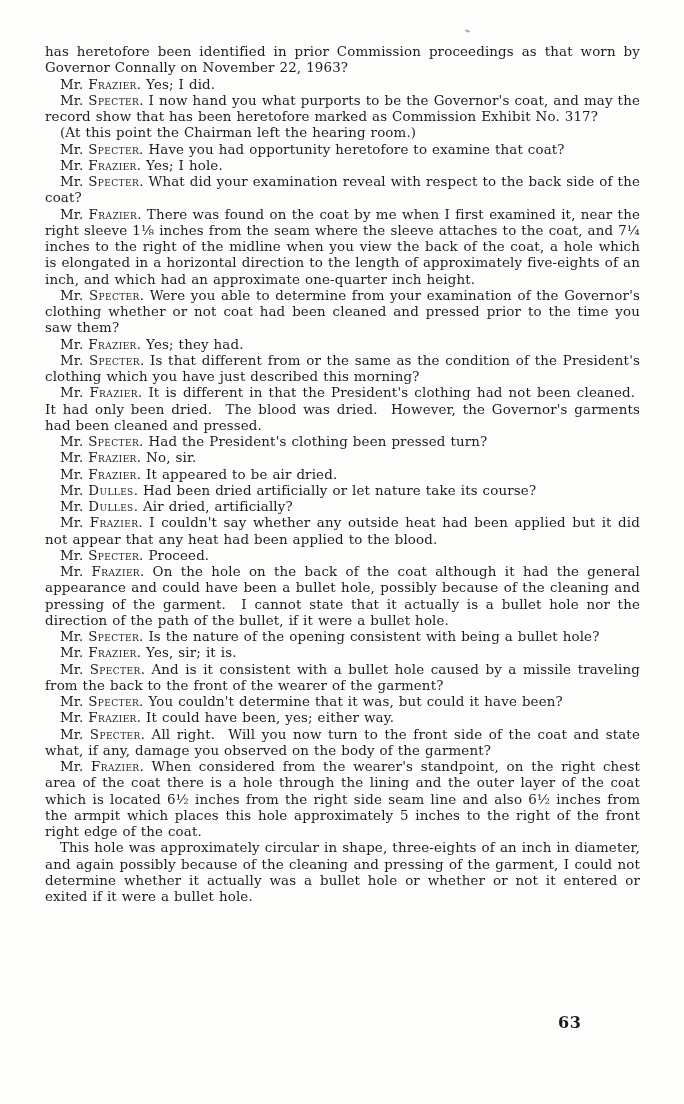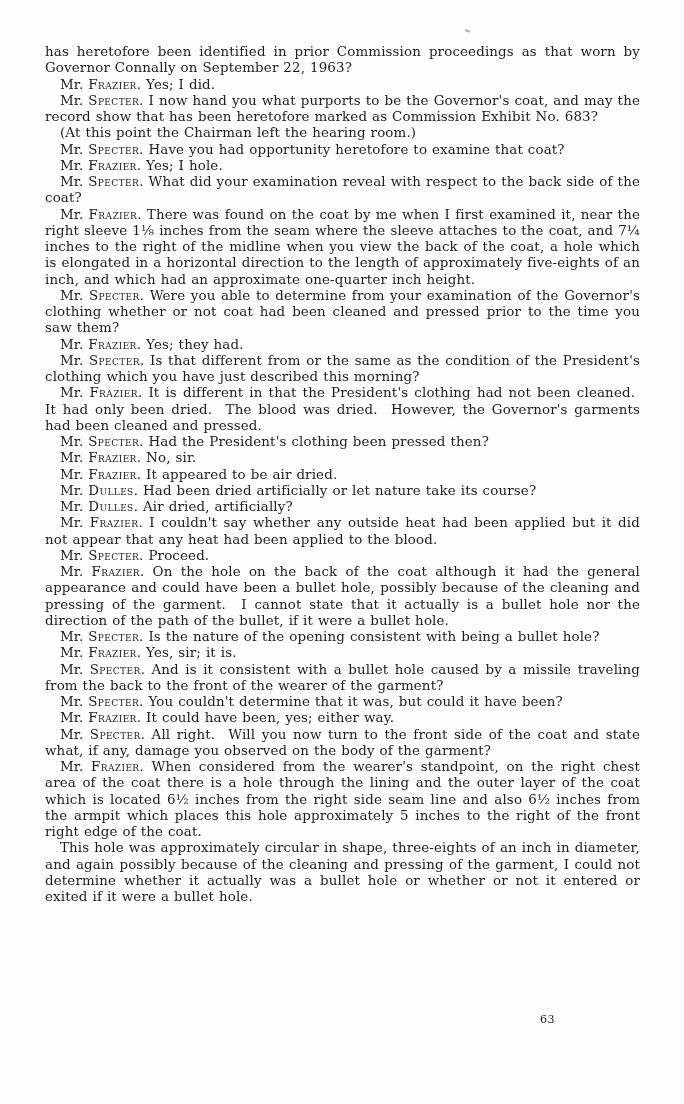--- a/index.html
+++ b/index.html
@@ -37,24 +37,24 @@
   }
   .transcript p.indent {
     text-indent: 15px;
   }
   .sc {
     font-variant: small-caps;
     letter-spacing: 0.4px;
   }
   .page-number {
     position: absolute;
-    left: 540px;
+    left: 558px;
     top: 1013px;
-    font-size: 11px;
-    font-weight: 400;
+    font-size: 16px;
+    font-weight: 700;
     color: #1c1c1c;
     letter-spacing: 0.5px;
   }
   .scan-speck {
     position: absolute;
     left: 465px;
     top: 30px;
     width: 5px;
     height: 2px;
     background: #8a8a8a;
@@ -62,33 +62,33 @@
     border-radius: 1px;
     opacity: 0.7;
   }
 </style>
 </head>
 <body>
 
 <div class="page">
   <span class="scan-speck"></span>
   <div class="transcript">
-      <p><span class="seg">has heretofore been identified in prior Commission proceedings as that worn by Governor Connally on September 22, 1963?</span></p>
+      <p><span class="seg">has heretofore been identified in prior Commission proceedings as that worn by Governor Connally on November 22, 1963?</span></p>
       <p class="indent"><span class="seg">Mr. </span><span class="sc">Frazier</span><span class="seg">. Yes; I did.</span></p>
-      <p class="indent"><span class="seg">Mr. </span><span class="sc">Specter</span><span class="seg">. I now hand you what purports to be the Governor's coat, and may the record show that has been heretofore marked as Commission Exhibit No. 683?</span></p>
+      <p class="indent"><span class="seg">Mr. </span><span class="sc">Specter</span><span class="seg">. I now hand you what purports to be the Governor's coat, and may the record show that has been heretofore marked as Commission Exhibit No. 317?</span></p>
       <p class="indent"><span class="seg">(At this point the Chairman left the hearing room.)</span></p>
       <p class="indent"><span class="seg">Mr. </span><span class="sc">Specter</span><span class="seg">. Have you had opportunity heretofore to examine that coat?</span></p>
       <p class="indent"><span class="seg">Mr. </span><span class="sc">Frazier</span><span class="seg">. Yes; I hole.</span></p>
       <p class="indent"><span class="seg">Mr. </span><span class="sc">Specter</span><span class="seg">. What did your examination reveal with respect to the back side of the coat?</span></p>
       <p class="indent"><span class="seg">Mr. </span><span class="sc">Frazier</span><span class="seg">. There was found on the coat by me when I first examined it, near the right sleeve 1⅛ inches from the seam where the sleeve attaches to the coat, and 7¼ inches to the right of the midline when you view the back of the coat, a hole which is elongated in a horizontal direction to the length of approximately five-eights of an inch, and which had an approximate one-quarter inch height.</span></p>
       <p class="indent"><span class="seg">Mr. </span><span class="sc">Specter</span><span class="seg">. Were you able to determine from your examination of the Governor's clothing whether or not coat had been cleaned and pressed prior to the time you saw them?</span></p>
       <p class="indent"><span class="seg">Mr. </span><span class="sc">Frazier</span><span class="seg">. Yes; they had.</span></p>
       <p class="indent"><span class="seg">Mr. </span><span class="sc">Specter</span><span class="seg">. Is that different from or the same as the condition of the President's clothing which you have just described this morning?</span></p>
       <p class="indent"><span class="seg">Mr. </span><span class="sc">Frazier</span><span class="seg">. It is different in that the President's clothing had not been cleaned.&nbsp; It had only been dried.&nbsp; The blood was dried.&nbsp; However, the Governor's garments had been cleaned and pressed.</span></p>
-      <p class="indent"><span class="seg">Mr. </span><span class="sc">Specter</span><span class="seg">. Had the President's clothing been pressed then?</span></p>
+      <p class="indent"><span class="seg">Mr. </span><span class="sc">Specter</span><span class="seg">. Had the President's clothing been pressed turn?</span></p>
       <p class="indent"><span class="seg">Mr. </span><span class="sc">Frazier</span><span class="seg">. No, sir.</span></p>
       <p class="indent"><span class="seg">Mr. </span><span class="sc">Frazier</span><span class="seg">. It appeared to be air dried.</span></p>
       <p class="indent"><span class="seg">Mr. </span><span class="sc">Dulles</span><span class="seg">. Had been dried artificially or let nature take its course?</span></p>
       <p class="indent"><span class="seg">Mr. </span><span class="sc">Dulles</span><span class="seg">. Air dried, artificially?</span></p>
       <p class="indent"><span class="seg">Mr. </span><span class="sc">Frazier</span><span class="seg">. I couldn't say whether any outside heat had been applied but it did not appear that any heat had been applied to the blood.</span></p>
       <p class="indent"><span class="seg">Mr. </span><span class="sc">Specter</span><span class="seg">. Proceed.</span></p>
       <p class="indent"><span class="seg">Mr. </span><span class="sc">Frazier</span><span class="seg">. On the hole on the back of the coat although it had the general appearance and could have been a bullet hole, possibly because of the cleaning and pressing of the garment.&nbsp; I cannot state that it actually is a bullet hole nor the direction of the path of the bullet, if it were a bullet hole.</span></p>
       <p class="indent"><span class="seg">Mr. </span><span class="sc">Specter</span><span class="seg">. Is the nature of the opening consistent with being a bullet hole?</span></p>
       <p class="indent"><span class="seg">Mr. </span><span class="sc">Frazier</span><span class="seg">. Yes, sir; it is.</span></p>
       <p class="indent"><span class="seg">Mr. </span><span class="sc">Specter</span><span class="seg">. And is it consistent with a bullet hole caused by a missile traveling from the back to the front of the wearer of the garment?</span></p>

